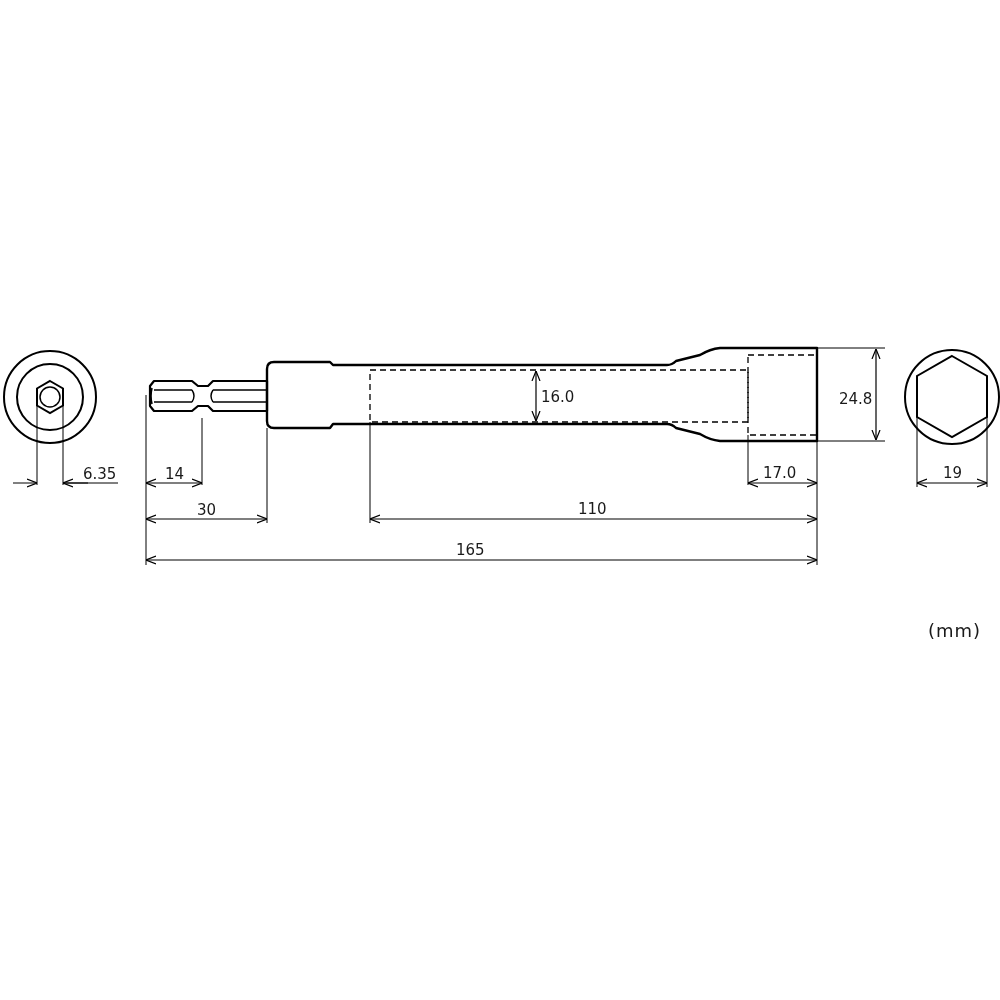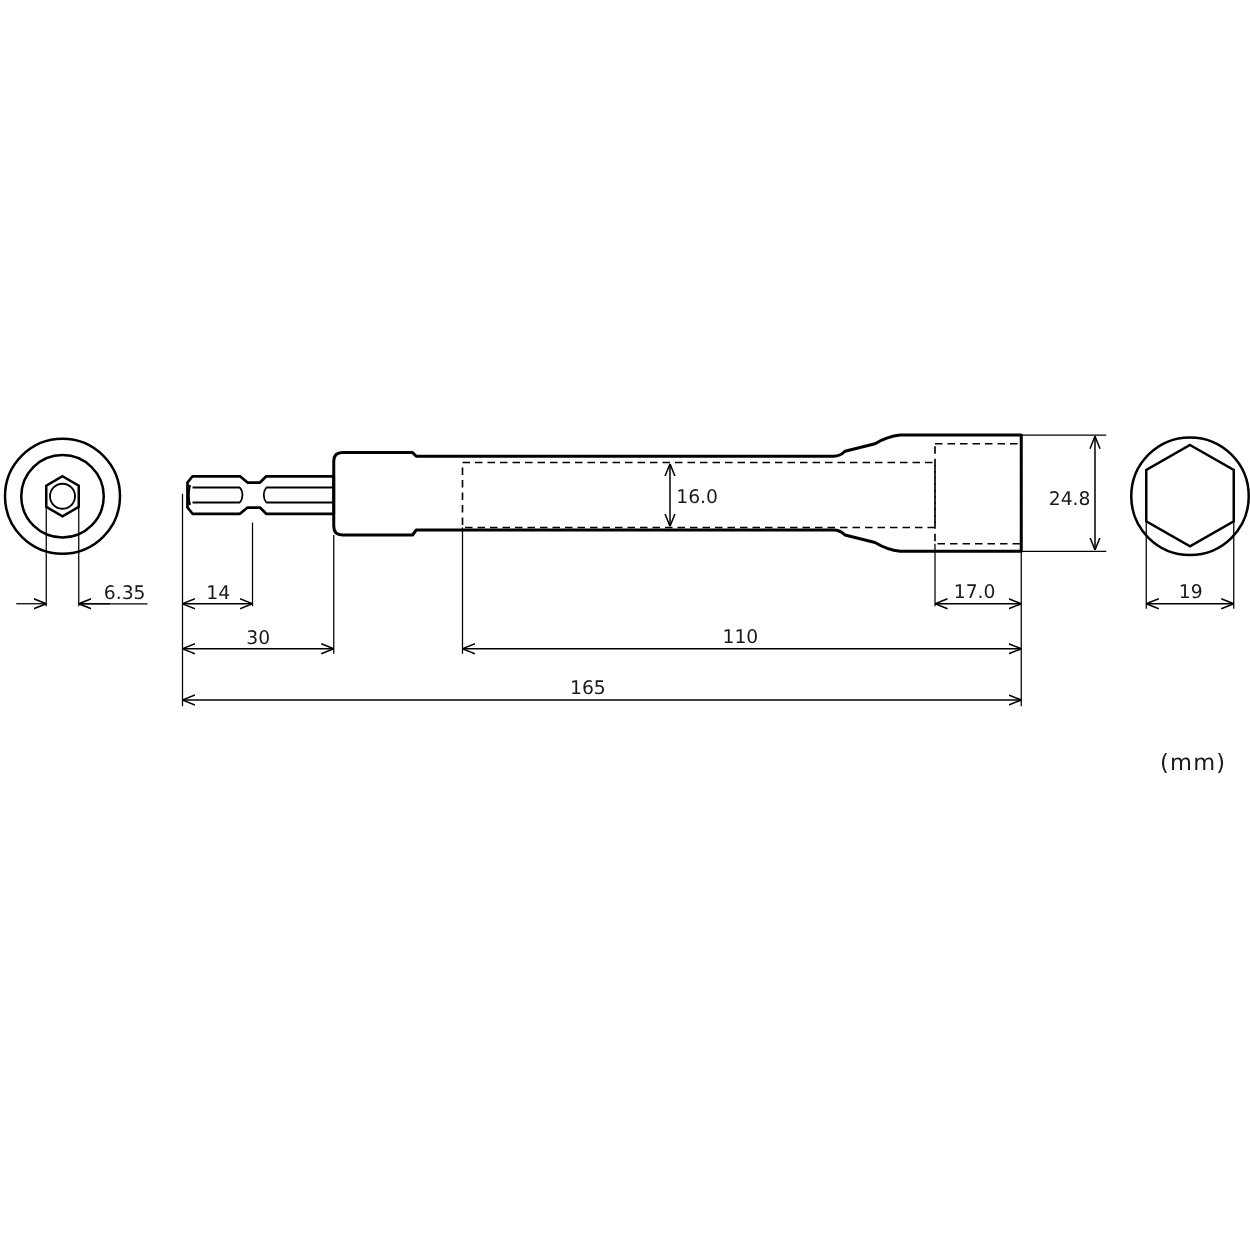--- a/index.html
+++ b/index.html
@@ -1,19 +1,19 @@
 <!DOCTYPE html>
 <html><head>
 <meta charset="utf-8">
 <style>
   html,body{margin:0;padding:0;background:#ffffff;}
   body{width:1000px;height:1000px;position:relative;overflow:hidden;font-family:"DejaVu Sans","Liberation Sans",sans-serif;}
   svg{position:absolute;left:0;top:0;}
   .dim{font-size:15px;fill:#1a1a1a;font-family:"DejaVu Sans","Liberation Sans",sans-serif;}
-  .unit{position:absolute;left:928px;top:600px;font-size:18px;color:#1a1a1a;font-family:"DejaVu Sans","Liberation Sans",sans-serif;letter-spacing:1px;}
+  .unit{position:absolute;left:928px;top:620px;font-size:18px;color:#1a1a1a;font-family:"DejaVu Sans","Liberation Sans",sans-serif;letter-spacing:1px;}
 </style>
 </head>
 <body>
 
 <svg width="1000" height="1000" viewBox="0 0 1000 1000">
   <defs>
     <marker id="arr" viewBox="0 0 10 10" refX="10" refY="5" markerWidth="10" markerHeight="10" orient="auto-start-reverse" markerUnits="userSpaceOnUse">
       <path d="M0,1 L10,5 L0,9" fill="none" stroke="#000" stroke-width="1.2"></path>
     </marker>
   </defs>

